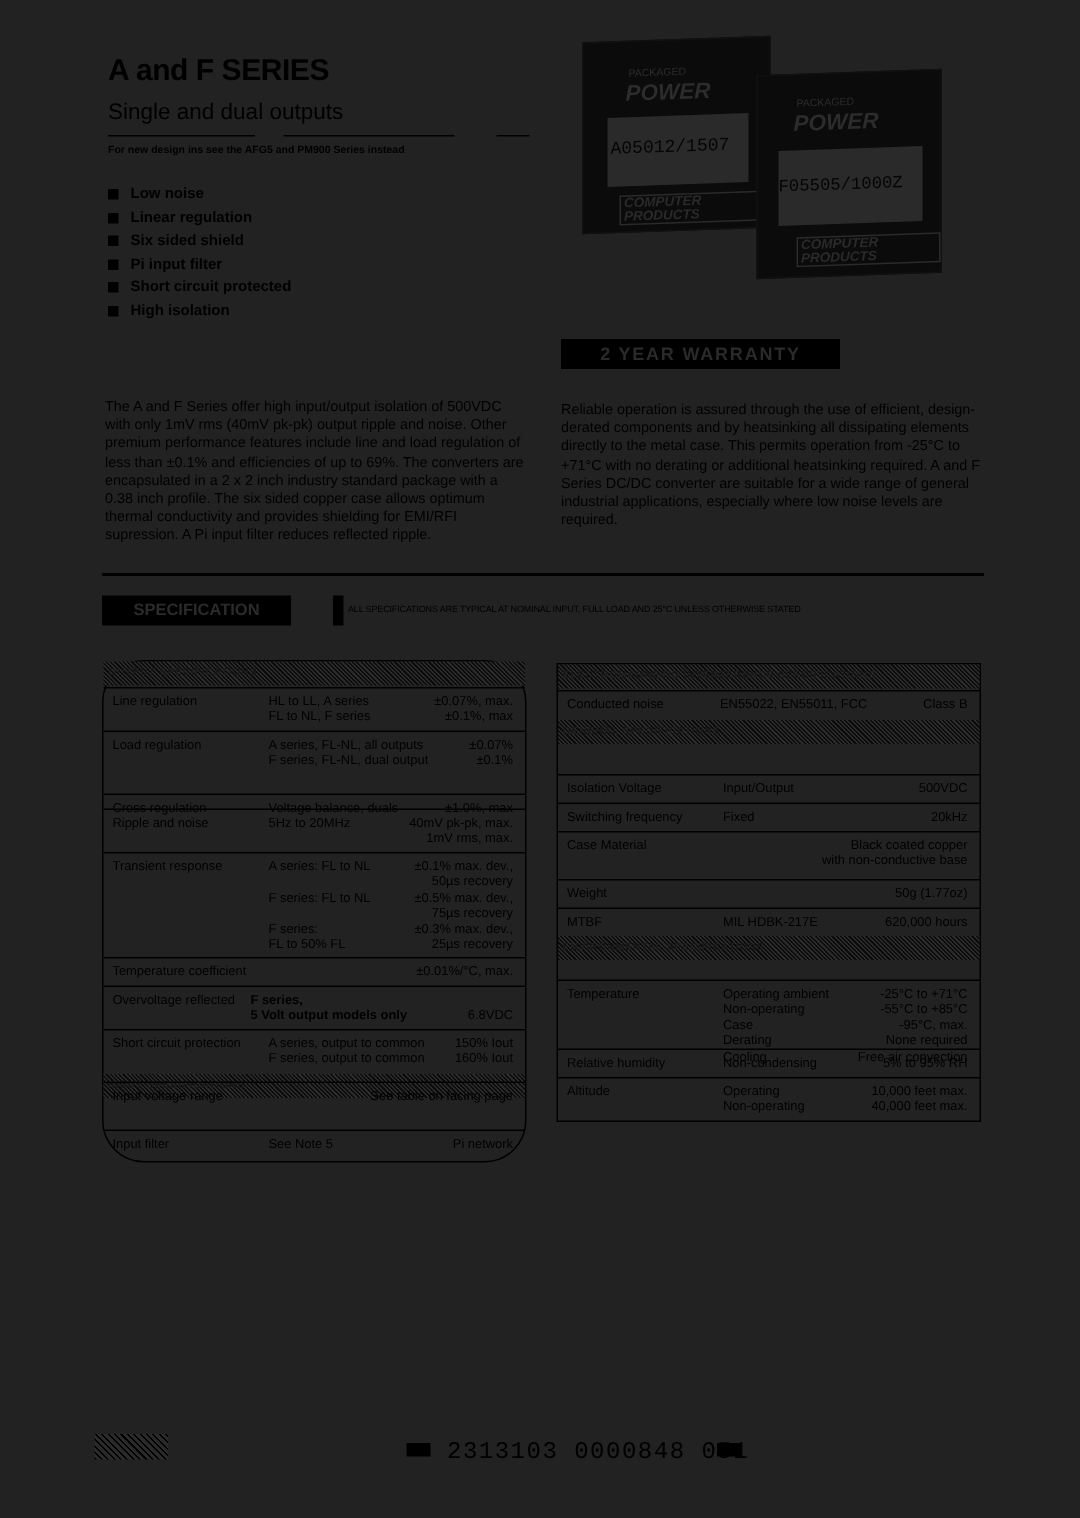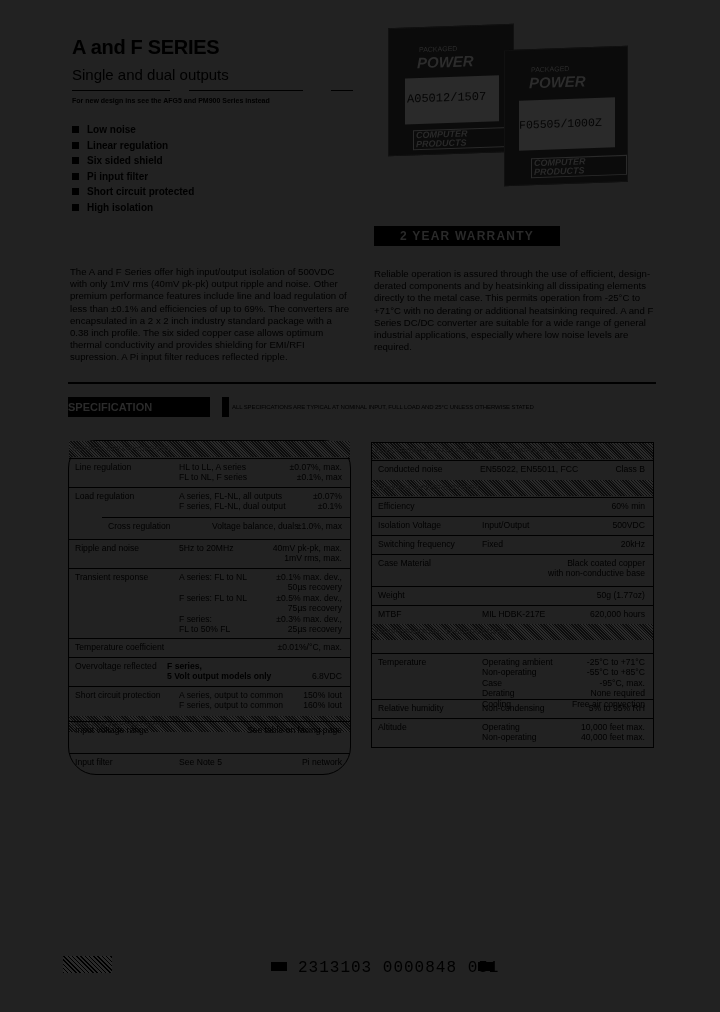--- a/index.html
+++ b/index.html
@@ -25,22 +25,22 @@
 
   .products { left: 386px; top: 24px; width: 250px; height: 165px; }
   .module { position: absolute; background: #0b0b0b; border: 1px solid #111; }
   .module .brand-small { position: absolute; font-size: 7px; color: #2c2c2c; }
   .module .brand-big { position: absolute; font-size: 15px; font-weight: bold; color: #2c2c2c; font-style: italic; }
   .module .label-panel { position: absolute; background: #2a2a2a; }
   .module .part { position: absolute; font-family: "Liberation Mono", monospace; font-size: 14px; color: #050505; }
   .module .cp-logo { position: absolute; font-size: 9px; font-weight: bold; font-style: italic; color: #2a2a2a; border: 1px solid #2a2a2a; padding: 0 2px; line-height: 9px; }
 
   .hr-main { left: 68px; top: 382px; width: 588px; height: 2px; background: #000; }
-  .spec-bar { left: 68px; top: 397px; width: 142px; height: 20px; background: #000; color: #2b2b2b;
-              font-size: 11px; font-weight: bold; text-align: left; line-height: 20px; }
+  .spec-bar { left: 68px; top: 397px; width: 126px; height: 20px; background: #000; color: #2b2b2b;
+              font-size: 11px; font-weight: bold; text-align: center; line-height: 20px; }
   .spec-mark { left: 222px; top: 397px; width: 7px; height: 20px; background: #000; }
   .spec-note { left: 232px; top: 404px; font-size: 6px; letter-spacing: -0.1px; }
 
   .table { position: absolute; border: 1.5px solid #000; }
   .tbl-left { left: 68px; top: 440px; width: 283px; height: 335px; border-radius: 28px; }
   .tbl-right { left: 371px; top: 442px; width: 283px; height: 306px; }
   .sect { position: absolute; left: 0; right: 0; height: 16px;
           background: repeating-linear-gradient(45deg, #0c0c0c 0 1px, #2a2a2a 1px 2px);
           font-size: 7px; font-weight: bold; color: #1a1a1a; padding-left: 3px; line-height: 16px; letter-spacing: 0.5px; overflow: hidden; white-space: nowrap; }
   .row { position: absolute; left: 0; right: 0; border-top: 1px solid #000; font-size: 8.6px; line-height: 10.4px; }
@@ -127,21 +127,21 @@
     <span class="c3">±0.07%, max.
 ±0.1%, max</span>
   </div>
   <div class="row" style="top:46px;height:34px;">
     <span class="c1">Load regulation</span>
     <span class="c2" style="left:110px;">A series, FL-NL, all outputs
 F series, FL-NL, dual output</span>
     <span class="c3">±0.07%
 ±0.1%</span>
   </div>
-  <div class="row" style="top:76px;height:18px;margin-left:33px;">
+  <div class="row" style="top:88px;height:18px;">
     <span class="c1">Cross regulation</span>
     <span class="c2" style="left:110px;text-align:right;">Voltage balance, duals</span>
     <span class="c3">±1.0%, max</span>
   </div>
   <div class="row" style="top:98px;height:29px;">
     <span class="c1">Ripple and noise</span>
     <span class="c2" style="left:110px;">5Hz to 20MHz</span>
     <span class="c3">40mV pk-pk, max.
 1mV rms, max.</span>
   </div>
@@ -193,24 +193,20 @@
 
 <div class="table tbl-right">
   <div class="sect" style="top:0;">ELECTROMAGNETIC INTERFERENCE SPECIFICATIONS</div>
   <div class="row" style="top:17px;height:19px;">
     <span class="c1">Conducted noise</span>
     <span class="c2" style="left:108px;">EN55022, EN55011, FCC</span>
     <span class="c3">Class B</span>
   </div>
 
   <div class="sect" style="top:37px;">GENERAL SPECIFICATIONS</div>
-  <div class="row" style="top:54px;height:19px;">
-    <span class="c1">Efficiency</span>
-    <span class="c3">60% min</span>
-  </div>
   <div class="row" style="top:73px;height:19px;">
     <span class="c1">Isolation Voltage</span>
     <span class="c2" style="left:110px;">Input/Output</span>
     <span class="c3">500VDC</span>
   </div>
   <div class="row" style="top:92px;height:19px;">
     <span class="c1">Switching frequency</span>
     <span class="c2" style="left:110px;">Fixed</span>
     <span class="c3">20kHz</span>
   </div>

